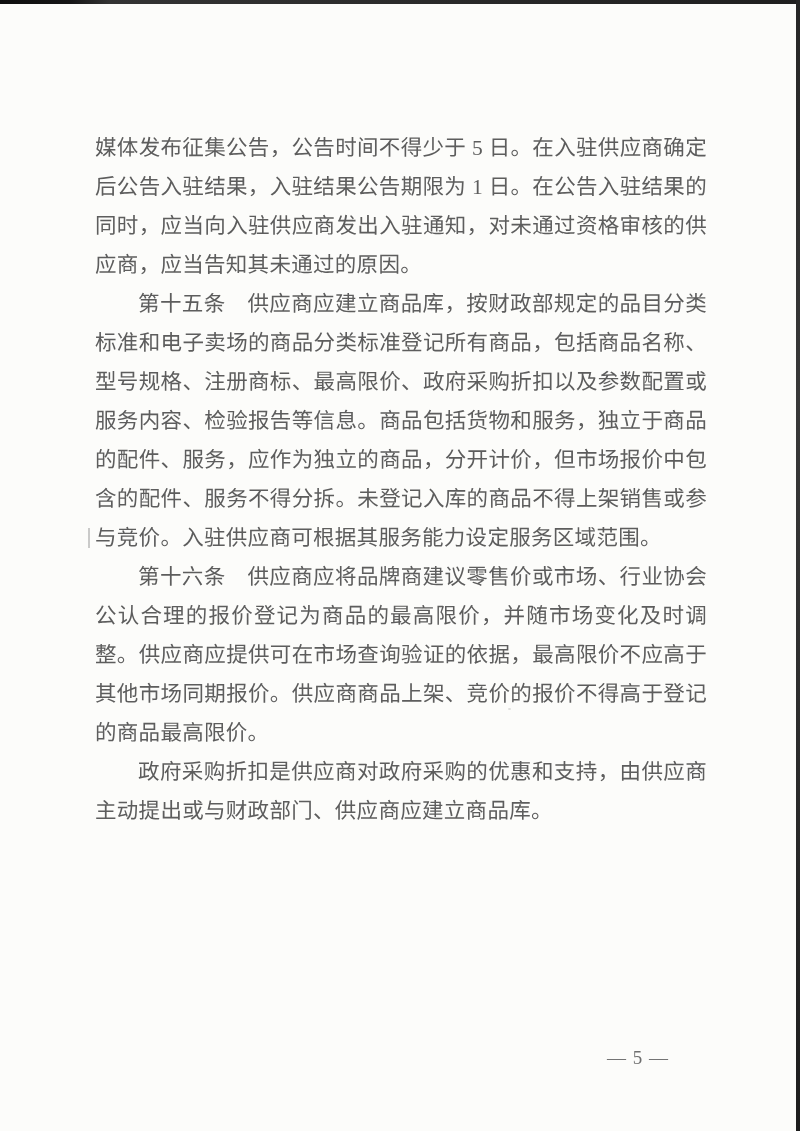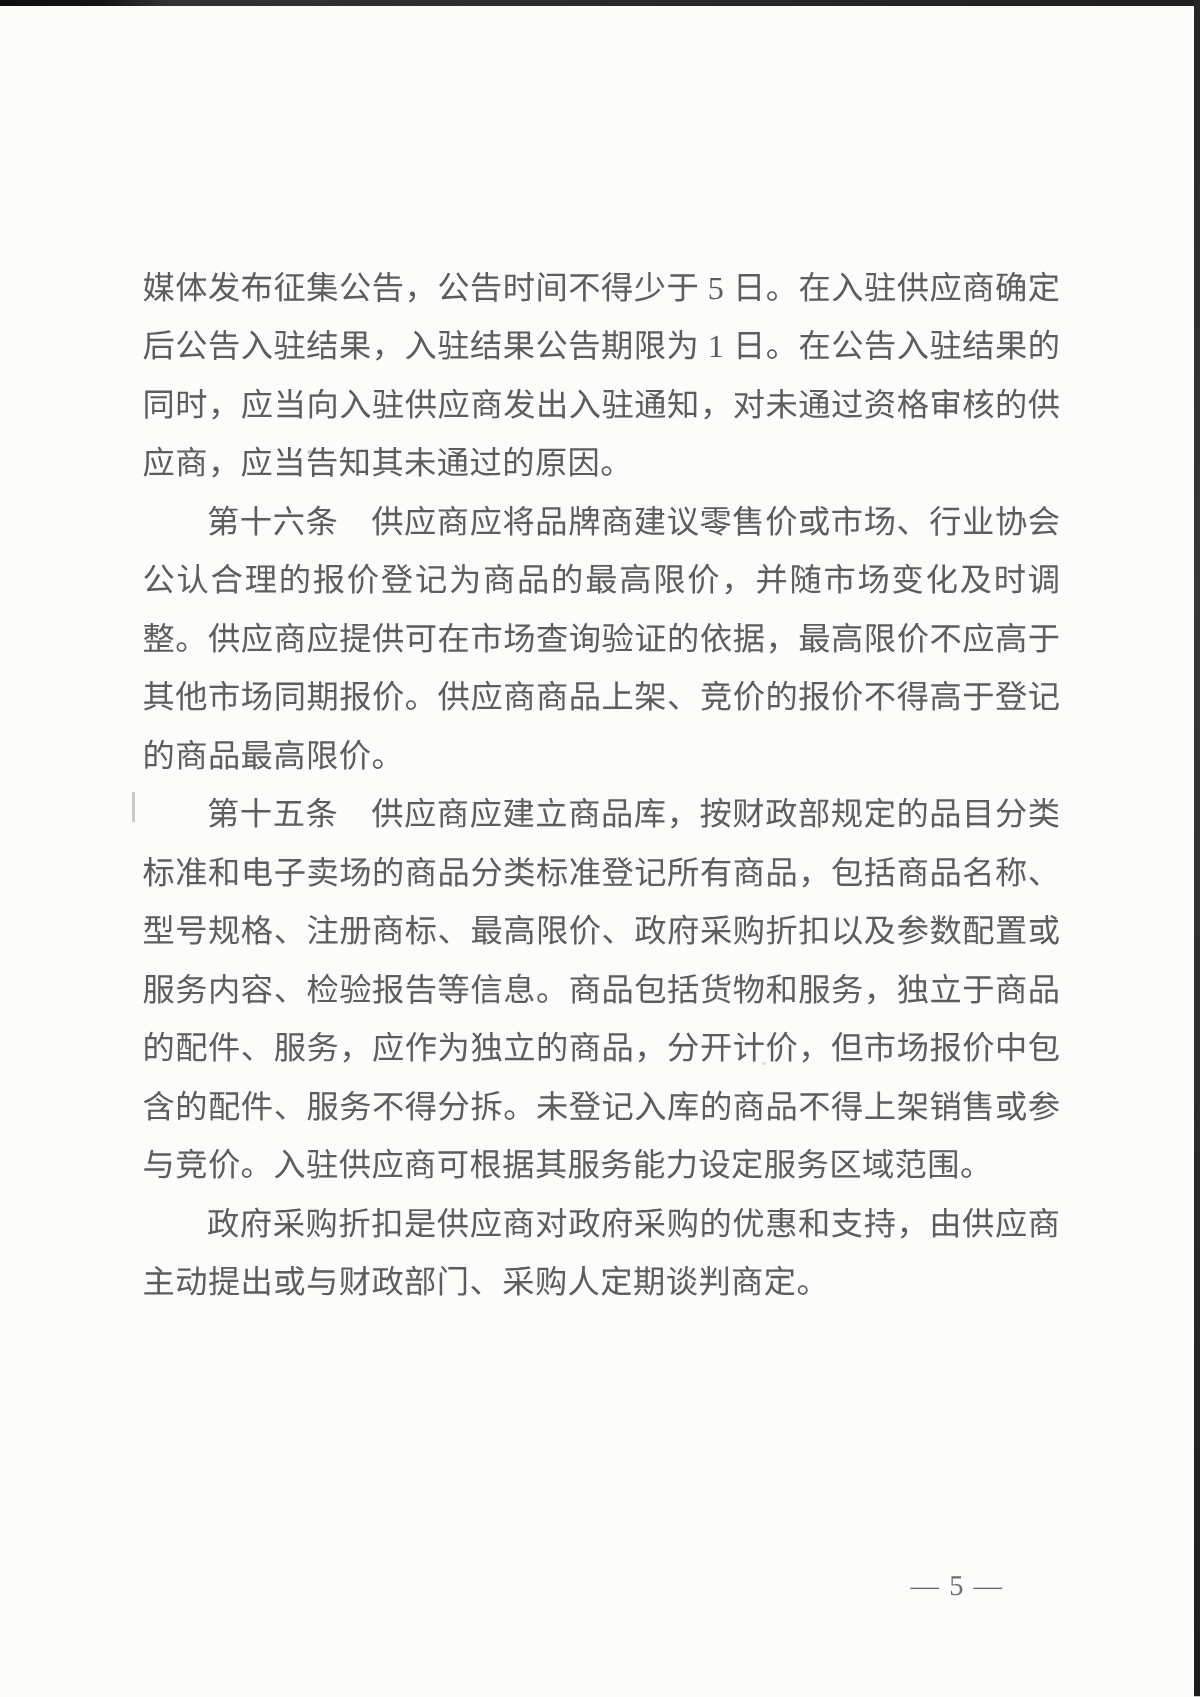--- a/index.html
+++ b/index.html
@@ -34,21 +34,20 @@
     position: absolute;
     left: 95px;
     top: 129px;
     width: 612px;
     font-size: 21.5px;
     line-height: 39px;
     color: #5d5d5d;
     text-align: justify;
     text-justify: inter-character;
     letter-spacing: 0.3px;
-    margin-top: 44px;
   }
   .doc-text p {
     margin: 0;
     padding: 0;
   }
   .doc-text p.indent {
     text-indent: 2em;
   }
   
   .page-footer {
@@ -71,23 +70,23 @@
   .speck-c { left: 508px; top: 708px; width: 3px; height: 2px; border-radius: 50%; opacity: .6; }
 </style>
 </head>
 <body>
 
 <div class="scan-edge-top"></div>
 <div class="scan-edge-right"></div>
 
 <main class="doc-text">
   <p class="para">媒体发布征集公告，公告时间不得少于 5 日。在入驻供应商确定后公告入驻结果，入驻结果公告期限为 1 日。在公告入驻结果的同时，应当向入驻供应商发出入驻通知，对未通过资格审核的供应商，应当告知其未通过的原因。</p>
+  <p class="para indent">第十五条　供应商应建立商品库，按财政部规定的品目分类标准和电子卖场的商品分类标准登记所有商品，包括商品名称、型号规格、注册商标、最高限价、政府采购折扣以及参数配置或服务内容、检验报告等信息。商品包括货物和服务，独立于商品的配件、服务，应作为独立的商品，分开计价，但市场报价中包含的配件、服务不得分拆。未登记入库的商品不得上架销售或参与竞价。入驻供应商可根据其服务能力设定服务区域范围。</p>
   <p class="para indent">第十六条　供应商应将品牌商建议零售价或市场、行业协会公认合理的报价登记为商品的最高限价，并随市场变化及时调整。供应商应提供可在市场查询验证的依据，最高限价不应高于其他市场同期报价。供应商商品上架、竞价的报价不得高于登记的商品最高限价。</p>
-  <p class="para indent">第十五条　供应商应建立商品库，按财政部规定的品目分类标准和电子卖场的商品分类标准登记所有商品，包括商品名称、型号规格、注册商标、最高限价、政府采购折扣以及参数配置或服务内容、检验报告等信息。商品包括货物和服务，独立于商品的配件、服务，应作为独立的商品，分开计价，但市场报价中包含的配件、服务不得分拆。未登记入库的商品不得上架销售或参与竞价。入驻供应商可根据其服务能力设定服务区域范围。</p>
-  <p class="para indent">政府采购折扣是供应商对政府采购的优惠和支持，由供应商主动提出或与财政部门、采购人定期谈判商定。</p>
+  <p class="para indent">政府采购折扣是供应商对政府采购的优惠和支持，由供应商主动提出或与财政部门、供应商应建立商品库。</p>
 </main>
 
 <footer class="page-footer">
   <span>— 5 —</span>
 </footer>
 
 <span class="speck speck-a"></span>
 <span class="speck speck-b"></span>
 <span class="speck speck-c"></span>
 

